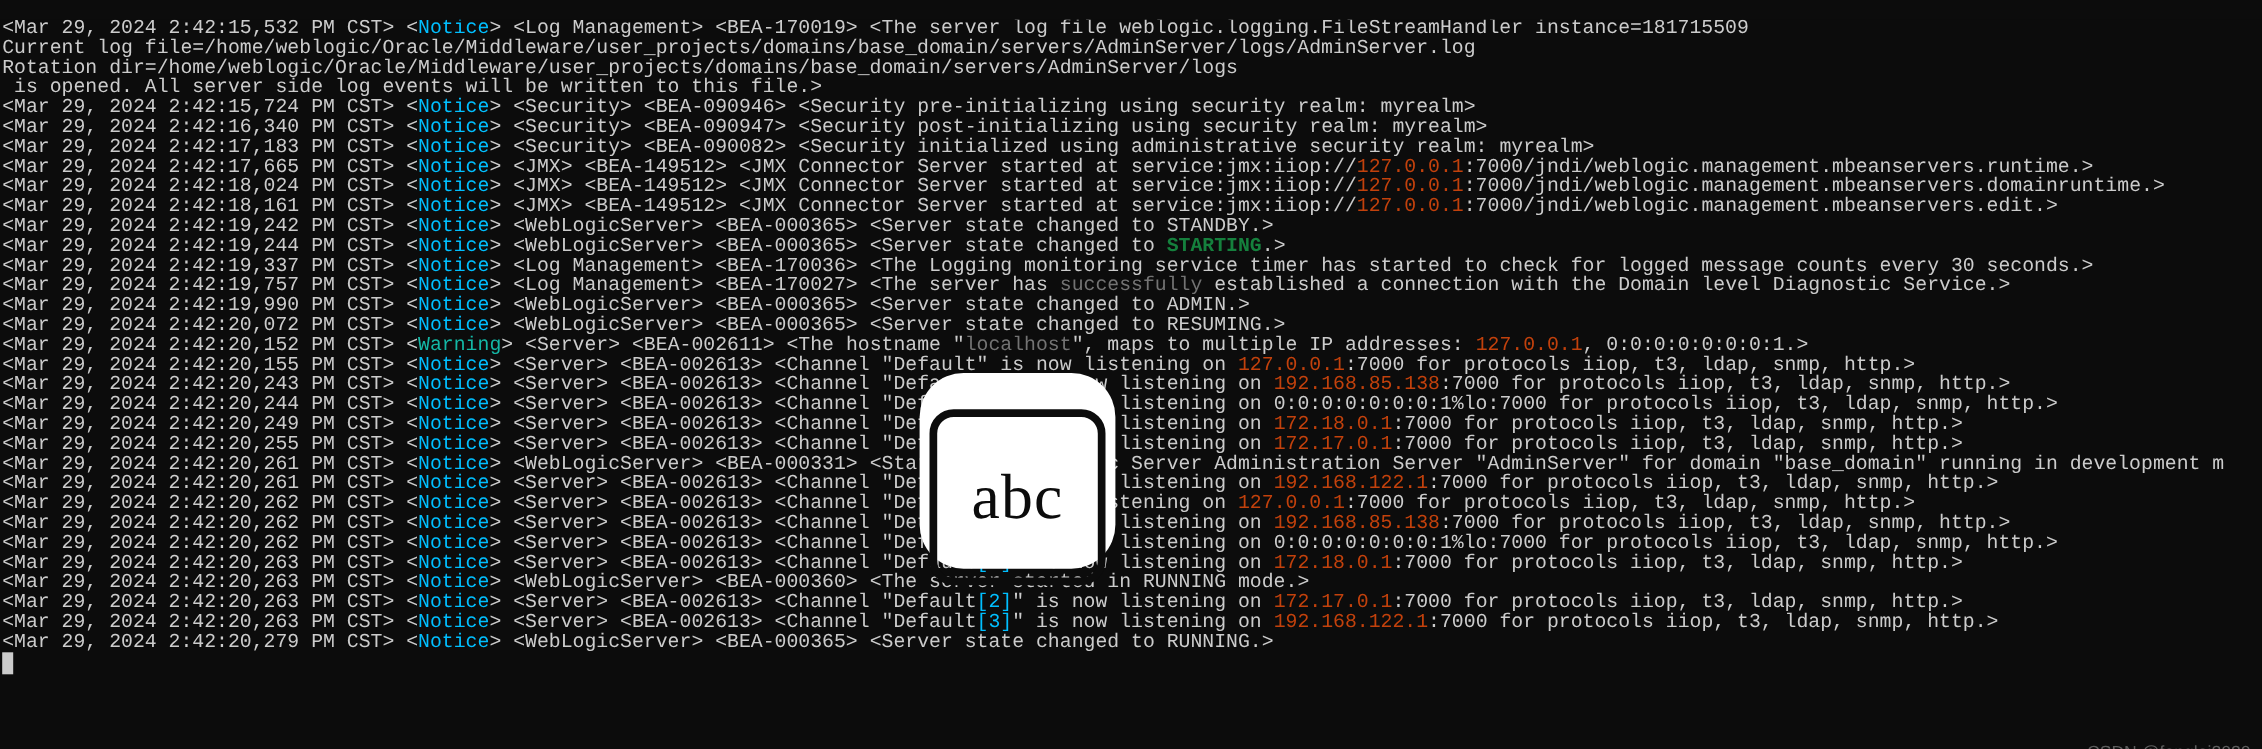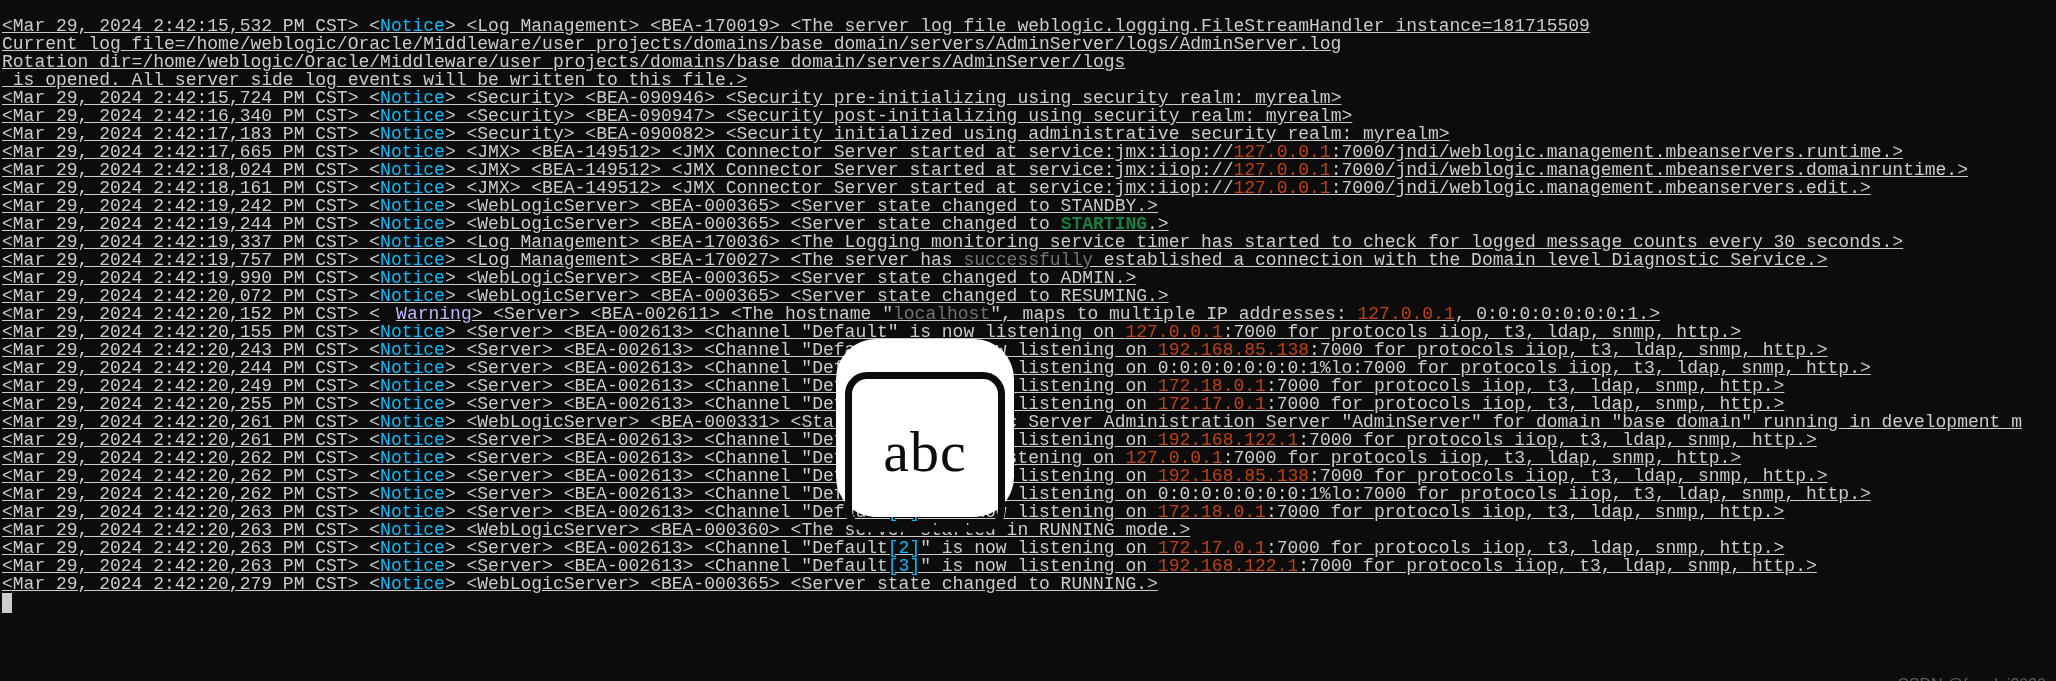--- a/index.html
+++ b/index.html
@@ -13,25 +13,24 @@
     white-space: pre;
     overflow: hidden;
     width: 2056px;
     height: 681px;
     position: relative;
   }
   .term {
     position: absolute;
     top: -1px;
     left: 2px;
-    text-decoration: underline;
   }
   .line { white-space: pre; }
   .lv-notice { color: #00bfff; }
-  .lv-warn   { color: #c4b5fd; margin-left: 16px; }
+  .lv-warn   { color: #14b8a6; }
   .ip        { color: #c2410c; }
   .hl-green  { color: #737373; }
   .hl-green-b{ color: #15803d; font-weight: bold; }
   .wm {
     position: absolute;
     right: 10px;
     bottom: 6px;
     color: #808080;
     font-family: sans-serif;
     font-size: 16px;

